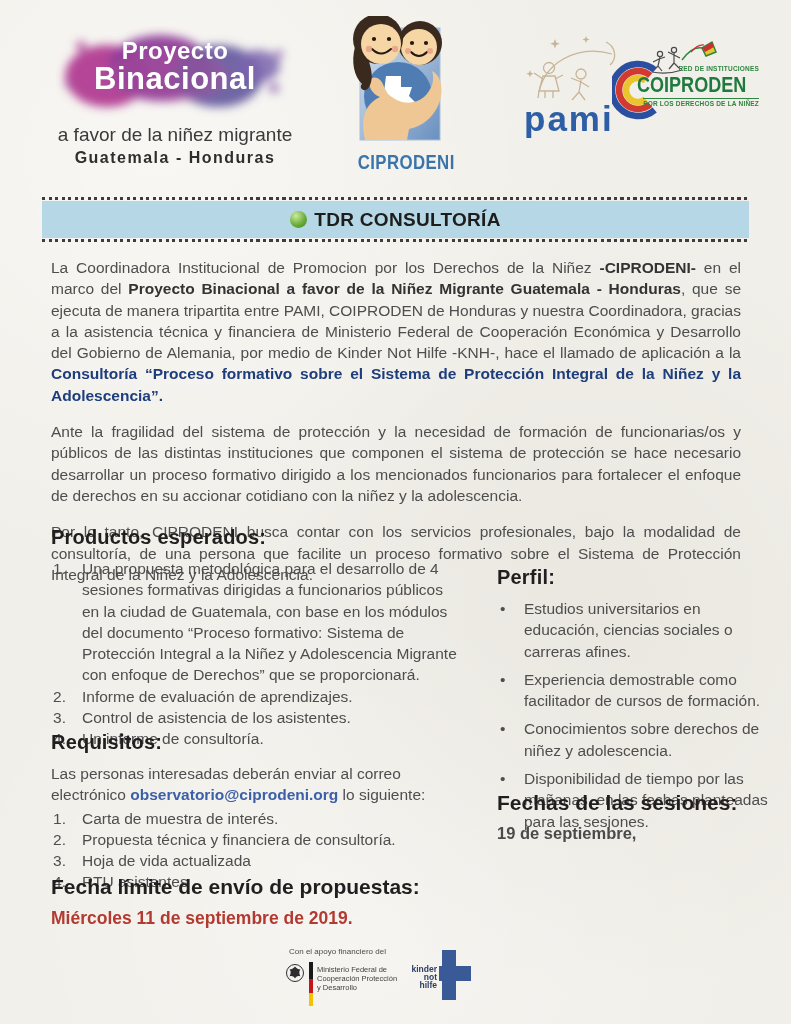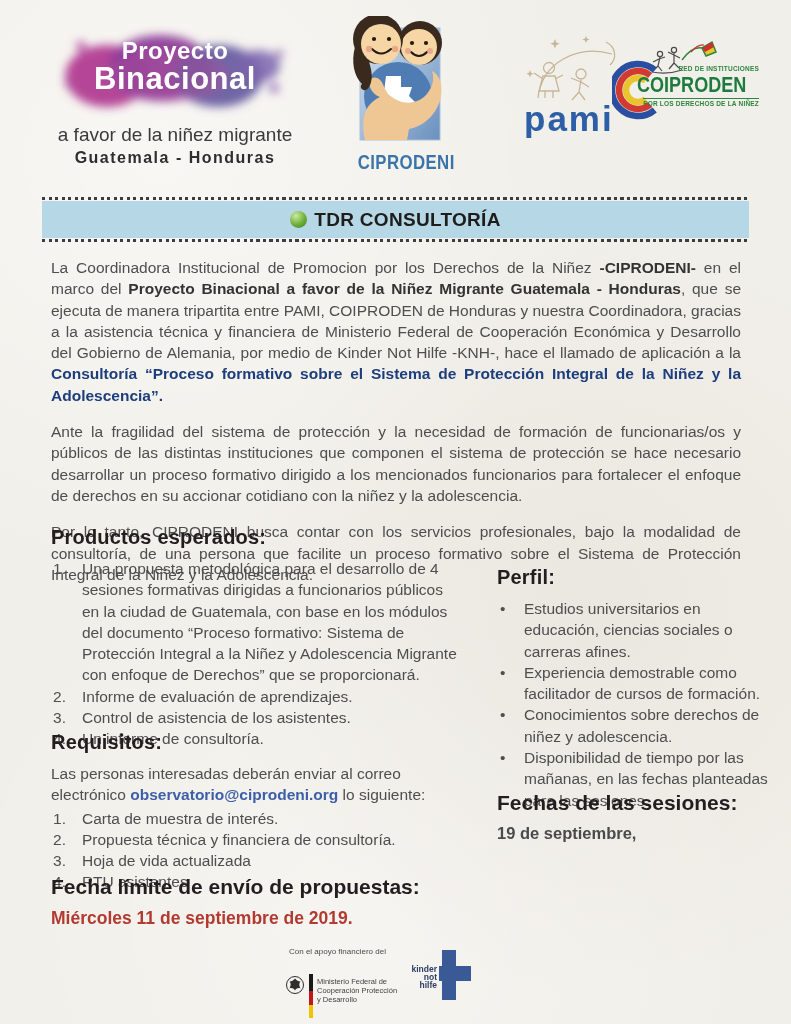--- a/index.html
+++ b/index.html
@@ -68,34 +68,34 @@
   .sec-requisitos { position:absolute; left:51px; top:731px; width:412px; }
   .sec-fecha-limite { position:absolute; left:51px; top:875px; width:480px; }
   .sec-perfil { position:absolute; left:497px; top:566px; width:272px; }
   .sec-fechas { position:absolute; left:497px; top:791px; width:272px; }
 
   ol.num { list-style:none; counter-reset:n; }
   ol.num li { counter-increment:n; position:relative; padding-left:31px; }
   ol.num li::before { content:counter(n) "."; position:absolute; left:2px; }
 
   ul.dots { list-style:none; }
-  ul.dots li { position:relative; padding-left:27px; }
+  ul.dots li { position:relative; padding-left:27px;margin-top:7px; }
   ul.dots li::before { content:"•"; position:absolute; left:3px; }
 
   .req-intro { margin-bottom:2px; }
   .email { font-weight:bold; color:#3c5fa8; text-decoration:none; }
 
   .deadline { font-size:17.5px; font-weight:bold; color:#b23a31; margin-top:9px; }
 
   .dates-line { font-size:16.5px; font-weight:600; color:#4a4a4a; line-height:25.5px; }
   .sec-fechas .sec-h3 { margin-bottom:6px; }
 
   
   .support { position:absolute; left:289px; top:947px; font-size:8px; color:#4a4a4a; }
-  .ministry { position:absolute; left:285px; top:962px; display:flex; gap:4px;margin-top:12px; }
+  .ministry { position:absolute; left:285px; top:962px; display:flex; gap:4px; }
   .stripe { width:4px; height:44px; display:flex; flex-direction:column; }
   .stripe .s1 { flex:0 0 17px; background:#1a1a1a; }
   .stripe .s2 { flex:0 0 14px; background:#c5161d; }
   .stripe .s3 { flex:0 0 13px; background:#f3c300; }
   .min-text { font-size:7.5px; line-height:9px; color:#3f3f3f; padding-top:3px; }
   .knh { position:absolute; left:407px; top:950px; display:flex; gap:2px; }
   .knh-text { width:30px; text-align:right; font-size:8.5px; line-height:8px; font-weight:bold; color:#2c3e63; margin-top:15px; }
   .knh-cross { position:relative; width:32px; height:52px; }
   .knh-cross .v { position:absolute; left:3px; top:0; width:14px; height:50px; background:#3a5a97; }
   .knh-cross .h { position:absolute; left:0; top:16px; width:32px; height:15px; background:#3a5a97; }

